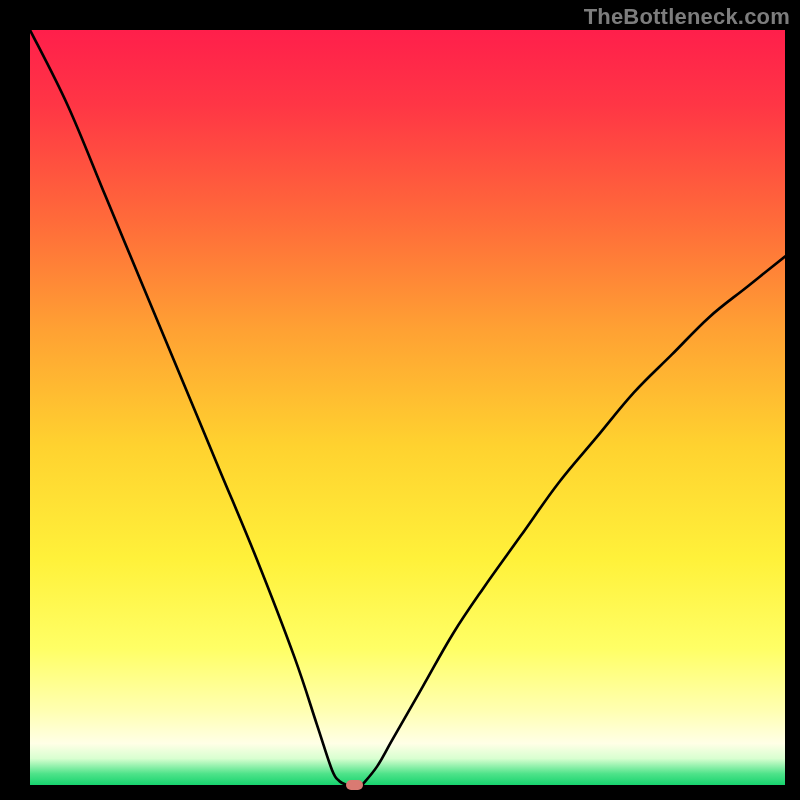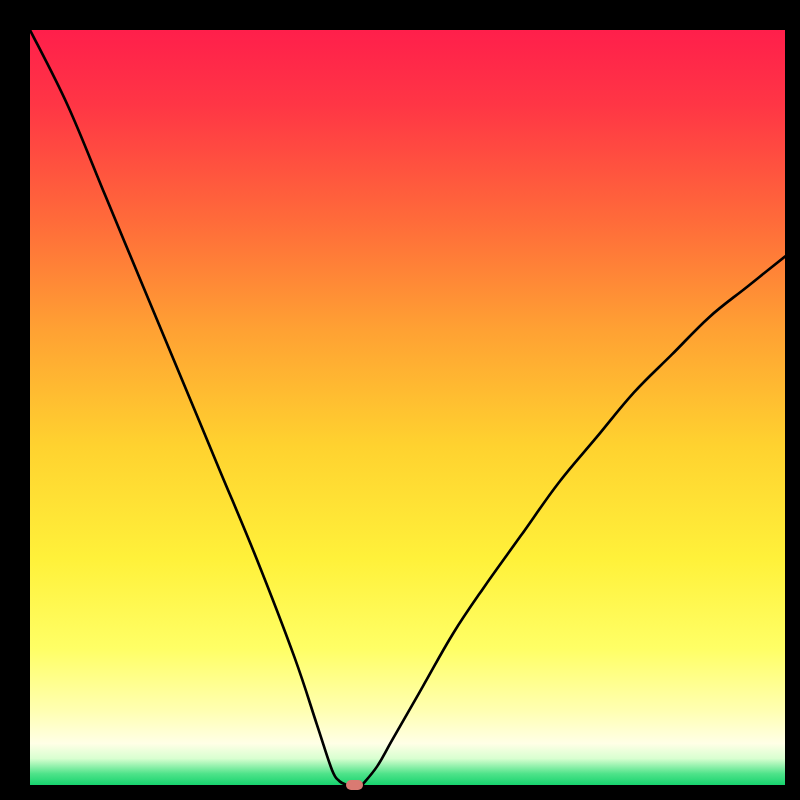--- a/index.html
+++ b/index.html
@@ -50,20 +50,21 @@
     position: absolute;
     border-radius: 7px;
     background: #d97a72;
   }
 </style>
 </head>
 <body>
 
 <div class="frame">
 
+  <div class="watermark">TheBottleneck.com</div>
 
   <div class="plot">
 
     <svg class="gradient" viewBox="0 0 100 100" preserveAspectRatio="none">
       <defs>
         <linearGradient id="bg-grad" x1="0" y1="0" x2="0" y2="1">
             <stop offset="0%" stop-color="#ff1f4b"></stop>
             <stop offset="10%" stop-color="#ff3645"></stop>
             <stop offset="25%" stop-color="#ff6a3a"></stop>
             <stop offset="40%" stop-color="#ffa233"></stop>

